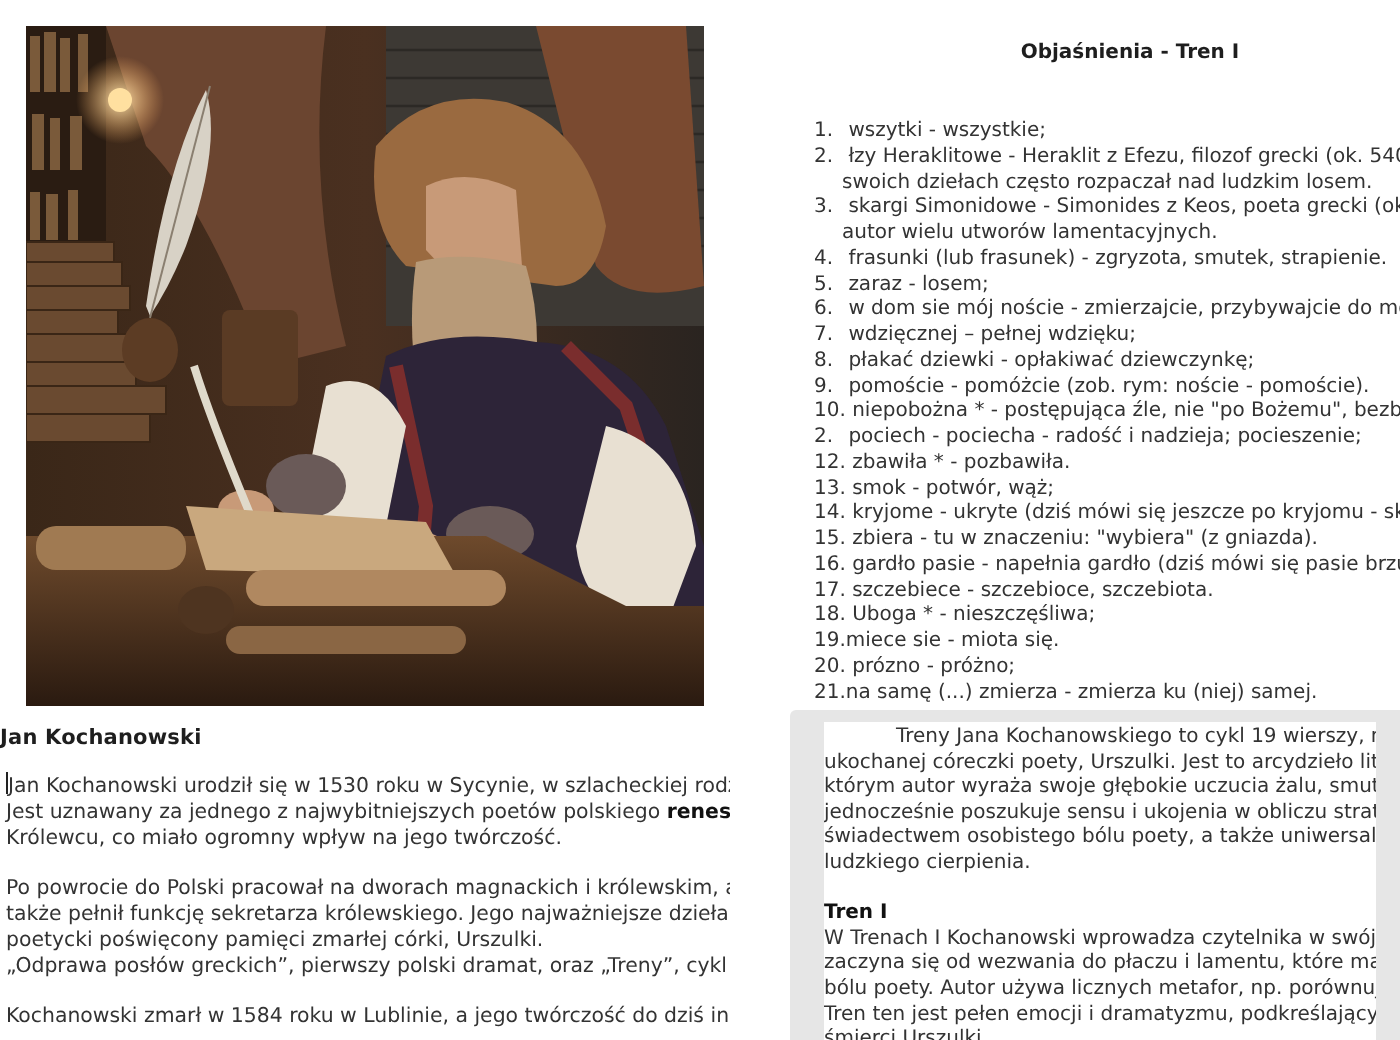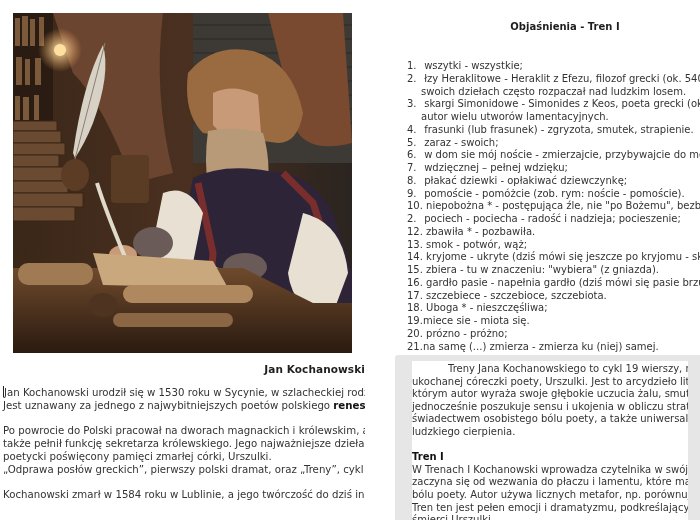--- a/index.html
+++ b/index.html
@@ -7,21 +7,21 @@
     body { position: relative; font-family: "DejaVu Sans", "Liberation Sans", sans-serif; color: #2a2a2a; }
 
     
     .left-page { position: absolute; left: 0; top: 0; width: 365px; height: 520px; overflow: hidden; }
     .portrait {
       position: absolute; left: 13px; top: 13px; width: 339px; height: 340px; overflow: hidden;
       background: #2b1d14;
     }
     .portrait svg { display: block; width: 100%; height: 100%; }
     .portrait-caption {
-      position: absolute; left: 0; top: 363px; width: 365px; text-align: right;
+      position: absolute; left: 0; top: 363px; width: 365px; text-align: left;
       font-size: 10.5px; font-weight: bold; color: #1e1e1e; letter-spacing: 0.1px;
     }
     .bio { position: absolute; left: 3px; top: 386px; width: 362px; font-size: 10.2px; line-height: 12.8px; color: #333; }
     .bio p { margin: 0 0 12.8px 0; white-space: nowrap; }
     .bio .line { display: block; white-space: nowrap; }
     .bio b { color: #111; }
     .cursor { display: inline-block; width: 1px; height: 11px; background: #222; vertical-align: -1px; margin-right: 0px; }
 
     
     .right-page { position: absolute; left: 365px; top: 0; width: 335px; height: 520px; overflow: hidden; margin-top: 12px; }
@@ -153,20 +153,21 @@
       <ellipse cx="90" cy="292" rx="14" ry="12" fill="#4e3420"></ellipse>
     </svg>
   </div>
 
   <div class="portrait-caption">Jan Kochanowski</div>
 
   <div class="bio">
     <p>
       <span class="line"><span class="cursor"></span><span>Jan Kochanowski urodził się w 1530 roku w Sycynie, w szlacheckiej rodzinie.</span></span>
       <span class="line"><span>Jest uznawany za jednego z najwybitniejszych poetów polskiego </span><b>renesansu.</b></span>
+      <span class="line">Królewcu, co miało ogromny wpływ na jego twórczość.</span>
     </p>
     <p>
       <span class="line">Po powrocie do Polski pracował na dworach magnackich i królewskim, a</span>
       <span class="line">także pełnił funkcję sekretarza królewskiego. Jego najważniejsze dzieła to</span>
       <span class="line">poetycki poświęcony pamięci zmarłej córki, Urszulki.</span>
       <span class="line">„Odprawa posłów greckich”, pierwszy polski dramat, oraz „Treny”, cykl</span>
     </p>
     <p>
       <span class="line">Kochanowski zmarł w 1584 roku w Lublinie, a jego twórczość do dziś inspiruje</span>
     </p>
@@ -174,21 +175,21 @@
 </div>
 
 <div class="right-page">
   <div class="notes-title">Objaśnienia - Tren I</div>
 
   <ol class="notes-list">
     <li><span class="num">1.</span> <span>wszytki - wszystkie;</span></li>
     <li><span class="num">2.</span> <span>łzy Heraklitowe - Heraklit z Efezu, filozof grecki (ok. 540-480 p</span><span class="cont">swoich dziełach często rozpaczał nad ludzkim losem.</span></li>
     <li><span class="num">3.</span> <span> skargi Simonidowe - Simonides z Keos, poeta grecki (ok. 556</span><span class="cont">autor wielu utworów lamentacyjnych.</span></li>
     <li><span class="num">4.</span> <span> frasunki  (lub frasunek) - zgryzota, smutek, strapienie.</span></li>
-    <li><span class="num">5.</span> <span>zaraz  - swoich;</span></li>
+    <li><span class="num">5.</span> <span>zaraz  - losem;</span></li>
     <li><span class="num">6.</span> <span>w dom sie mój noście - zmierzajcie, przybywajcie do mojego</span></li>
     <li><span class="num">7.</span> <span>wdzięcznej – pełnej wdzięku;</span></li>
     <li><span class="num">8.</span> <span>płakać dziewki - opłakiwać dziewczynkę;</span></li>
     <li><span class="num">9.</span> <span>pomoście - pomóżcie (zob. rym: noście - pomoście).</span></li>
     <li><span class="num">10.</span> <span>niepobożna * - postępująca źle, nie "po Bożemu", bezbożna</span></li>
     <li><span class="num">2.</span> <span>pociech - pociecha - radość i nadzieja; pocieszenie;</span></li>
     <li><span class="num">12.</span> <span>zbawiła * - pozbawiła.</span></li>
     <li><span class="num">13.</span> <span>smok - potwór, wąż;</span></li>
     <li><span class="num">14.</span> <span>kryjome - ukryte (dziś mówi się jeszcze po kryjomu - skrycie).</span></li>
     <li><span class="num">15.</span> <span>zbiera - tu w znaczeniu: "wybiera" (z gniazda).</span></li>

